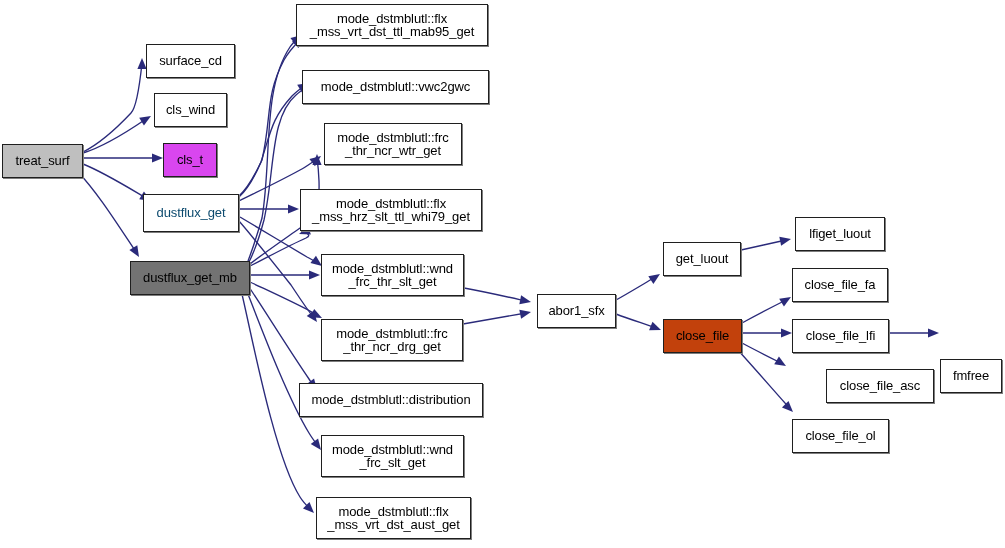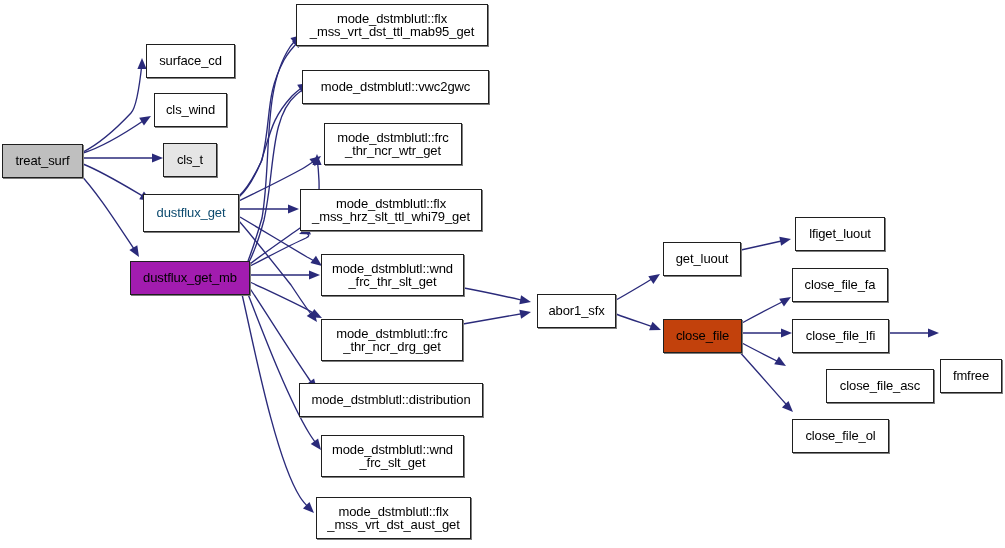--- a/index.html
+++ b/index.html
@@ -171,23 +171,23 @@
       </g>
       <g>
         <path d="M889,333 L934,333" fill="none" stroke="#2a2a7a" stroke-width="1.35"></path>
         <polygon points="939,333 928,337.6 928,328.4" fill="#2a2a7a"></polygon>
       </g>
     </svg>
   <div id="node-layer">
       <div class="node-box highlight" style="left: 2px; top: 144px; width: 81px; height: 29px; border-color: rgb(31, 31, 31); color: rgb(0, 0, 0); background: rgb(191, 191, 191); box-shadow: rgb(125, 125, 125) 1px 1px 0px 0px;"><span class="node-label">treat_surf</span></div>
       <div class="node-box" style="left: 146px; top: 44px; width: 89px; height: 29px; border-color: rgb(31, 31, 31); color: rgb(0, 0, 0); background: rgb(255, 255, 255); box-shadow: rgb(125, 125, 125) 1px 1px 0px 0px;"><span class="node-label">surface_cd</span></div>
       <div class="node-box" style="left: 154px; top: 93px; width: 73px; height: 29px; border-color: rgb(31, 31, 31); color: rgb(0, 0, 0); background: rgb(255, 255, 255); box-shadow: rgb(125, 125, 125) 1px 1px 0px 0px;"><span class="node-label">cls_wind</span></div>
-      <div class="node-box" style="left: 163px; top: 143px; width: 54px; height: 29px; border-color: rgb(31, 31, 31); color: rgb(0, 0, 0); background: #e5e5e5; box-shadow: rgb(125, 125, 125) 1px 1px 0px 0px;"><span class="node-label">cls_t</span></div>
+      <div class="node-box" style="left: 163px; top: 143px; width: 54px; height: 29px; border-color: rgb(31, 31, 31); color: rgb(0, 0, 0); background: #d946ef; box-shadow: rgb(125, 125, 125) 1px 1px 0px 0px;"><span class="node-label">cls_t</span></div>
       <div class="node-box" style="left: 143px; top: 194px; width: 96px; height: 38px; border-color: rgb(31, 31, 31); color: #0c4a6e; background: rgb(255, 255, 255); box-shadow: rgb(125, 125, 125) 1px 1px 0px 0px;"><span class="node-label">dustflux_get</span></div>
-      <div class="node-box" style="left: 130px; top: 261px; width: 120px; height: 29px; border-color: rgb(31, 31, 31); color: rgb(0, 0, 0); background: #a21caf; box-shadow: rgb(125, 125, 125) 1px 1px 0px 0px;"><span class="node-label">dustflux_get_mb</span></div>
+      <div class="node-box" style="left: 130px; top: 261px; width: 120px; height: 29px; border-color: rgb(31, 31, 31); color: rgb(0, 0, 0); background: #737373; box-shadow: rgb(125, 125, 125) 1px 1px 0px 0px;"><span class="node-label">dustflux_get_mb</span></div>
       <div class="node-box" style="left: 296px; top: 4px; width: 192px; height: 42px; border-color: rgb(31, 31, 31); color: rgb(0, 0, 0); background: rgb(255, 255, 255); box-shadow: rgb(125, 125, 125) 1px 1px 0px 0px;"><span class="node-label">mode_dstmblutl::flx
 _mss_vrt_dst_ttl_mab95_get</span></div>
       <div class="node-box" style="left: 302px; top: 70px; width: 187px; height: 29px; border-color: rgb(31, 31, 31); color: rgb(0, 0, 0); background: rgb(255, 255, 255); box-shadow: rgb(125, 125, 125) 1px 1px 0px 0px;"><span class="node-label">mode_dstmblutl::vwc2gwc</span></div>
       <div class="node-box" style="left: 324px; top: 123px; width: 138px; height: 42px; border-color: rgb(31, 31, 31); color: rgb(0, 0, 0); background: rgb(255, 255, 255); box-shadow: rgb(125, 125, 125) 1px 1px 0px 0px;"><span class="node-label">mode_dstmblutl::frc
 _thr_ncr_wtr_get</span></div>
       <div class="node-box" style="left: 300px; top: 189px; width: 182px; height: 42px; border-color: rgb(31, 31, 31); color: rgb(0, 0, 0); background: rgb(255, 255, 255); box-shadow: rgb(125, 125, 125) 1px 1px 0px 0px;"><span class="node-label">mode_dstmblutl::flx
 _mss_hrz_slt_ttl_whi79_get</span></div>
       <div class="node-box" style="left: 321px; top: 254px; width: 143px; height: 42px; border-color: rgb(31, 31, 31); color: rgb(0, 0, 0); background: rgb(255, 255, 255); box-shadow: rgb(125, 125, 125) 1px 1px 0px 0px;"><span class="node-label">mode_dstmblutl::wnd
 _frc_thr_slt_get</span></div>
       <div class="node-box" style="left: 321px; top: 319px; width: 142px; height: 42px; border-color: rgb(31, 31, 31); color: rgb(0, 0, 0); background: rgb(255, 255, 255); box-shadow: rgb(125, 125, 125) 1px 1px 0px 0px;"><span class="node-label">mode_dstmblutl::frc

